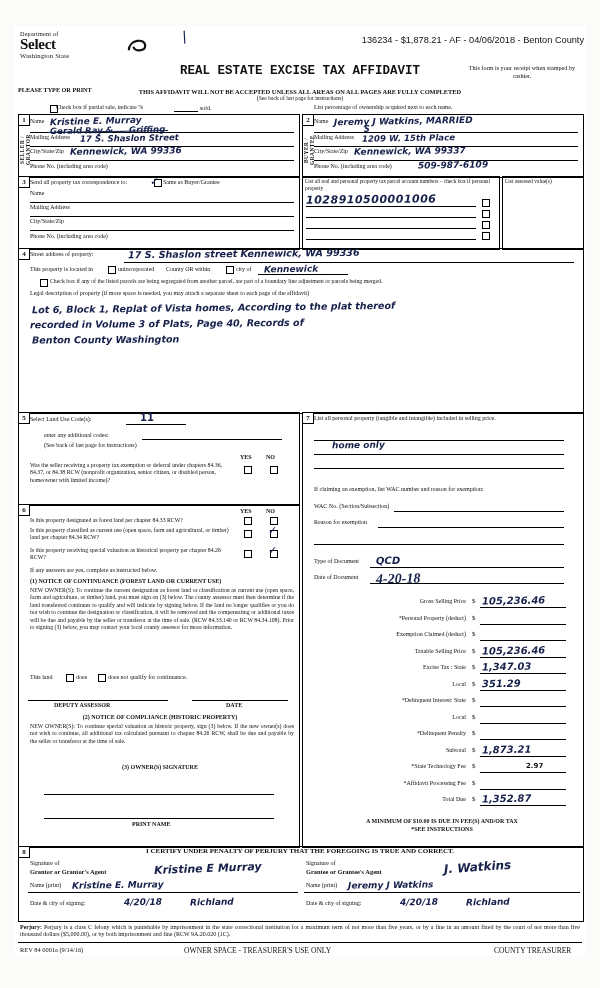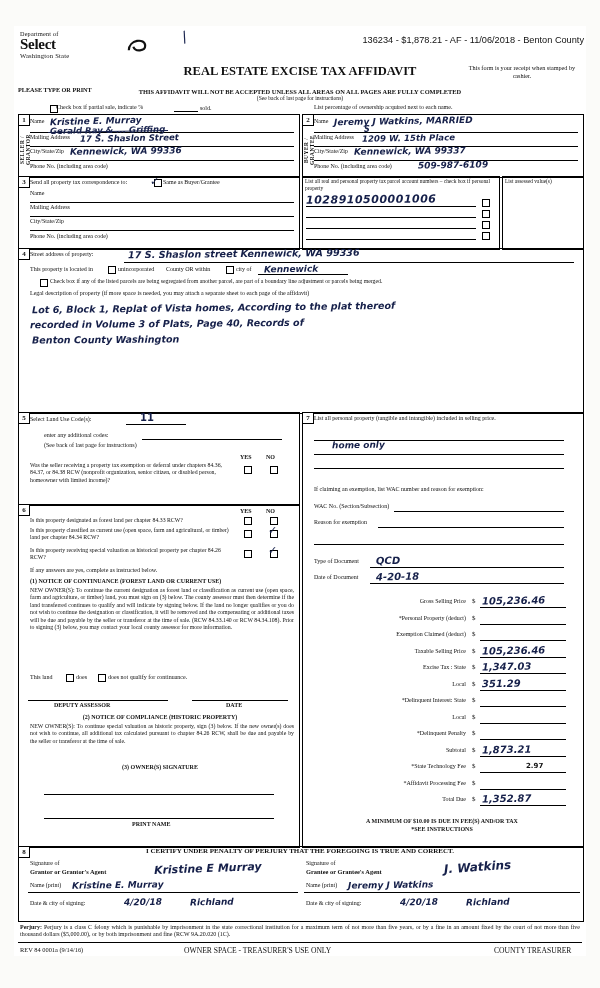--- a/index.html
+++ b/index.html
@@ -49,21 +49,21 @@
     font-size: 9.2px; font-family: "Liberation Sans", sans-serif;
   }
   .pen-mark {
     position: absolute; left: 168px; top: 2px;
     font-size: 15px; color: #1a2550; transform: rotate(-20deg);
     font-family: "DejaVu Sans", sans-serif;
   }
 
   .title {
     position: absolute; left: 0; top: 38px; width: 572px; text-align: center;
-    font-size: 12.5px; font-weight: bold; font-family: Liberation Serif, serif;
+    font-size: 12.5px; font-weight: bold; font-family: Liberation Mono, monospace;
   }
   .subtitle {
     position: absolute; left: 0; top: 51px; width: 572px; text-align: center;
     font-size: 8px;
   }
   .receipt-note {
     position: absolute; right: 4px; top: 38px; width: 120px; text-align: center;
     font-size: 6.2px; line-height: 7.6px;
   }
   .warn1 {
@@ -119,21 +119,21 @@
     <div class="top-row">
       <div class="logo-wrap">
         <div class="logo-dept">Department of</div>
         <div class="logo-rev">Select</div>
         <div class="logo-state">Washington State</div>
       </div>
       <svg class="logo-swirl" viewBox="0 0 24 22">
         <path d="M3 18 C3 6, 21 4, 21 13 C21 19, 10 20, 8 14" fill="none" stroke="#111" stroke-width="2.4"></path>
       </svg>
       <div class="pen-mark">/</div>
-      <div class="doc-id">136234 - $1,878.21 - AF - 11/06/2018 - Benton County</div>
+      <div class="doc-id">136234 - $1,878.21 - AF - 04/06/2018 - Benton County</div>
     </div>
 
     <div class="title">REAL ESTATE EXCISE TAX AFFIDAVIT</div>
     <div class="receipt-note">This form is your receipt when stamped by cashier.</div>
     <div class="warn1">THIS AFFIDAVIT WILL NOT BE ACCEPTED UNLESS ALL AREAS ON ALL PAGES ARE FULLY COMPLETED</div>
     <div class="warn2">(See back of last page for instructions)</div>
     <div class="type-print">PLEASE TYPE OR PRINT</div>
 
     <div class="ckbox" style="left:36px; top:79px;"></div>
     <div class="partial">Check box if partial sale, indicate %</div>
@@ -306,21 +306,21 @@
     <div class="fieldlbl" style="left:300px; top:493px;">Reason for exemption</div>
     <div class="fline" style="left:364px; top:501px; width:186px;"></div>
     <div class="fline" style="left:300px; top:518px; width:250px;"></div>
 
     <div class="fieldlbl" style="left:300px; top:532px;">Type of Document</div>
     <div class="fline" style="left:356px; top:541px; width:194px;"></div>
     <div class="hwtext" style="left:362px; top:529px; font-size:10px; transform:rotate(-1deg);">QCD</div>
 
     <div class="fieldlbl" style="left:300px; top:548px;">Date of Document</div>
     <div class="fline" style="left:356px; top:557px; width:194px;"></div>
-    <div class="hwtext" style="left:362px; top:545px; font-size:10px; transform:rotate(-1deg);">4-20-18</div>
+    <div class="hwtext" style="left:362px; top:545px; font-size:14px; transform:rotate(-1deg);font-family:Liberation Serif, serif;">4-20-18</div>
 
     <div id="money-rows">
         <div class="fieldlbl" style="left: 300px; top: 572px; width: 152px; text-align: right;">Gross Selling Price</div>
         <div class="dollar" style="left: 458px; top: 571px;">$</div>
         <div class="fline" style="left: 466px; top: 581px; width: 86px;"></div>
         <div class="hwtext" style="left: 468px; top: 569px; font-size: 10px; font-style: italic; color: rgb(22, 32, 74); transform: rotate(-1deg);">105,236.46</div>
         <div class="fieldlbl" style="left: 300px; top: 588.5px; width: 152px; text-align: right;">*Personal Property (deduct)</div>
         <div class="dollar" style="left: 458px; top: 587.5px;">$</div>
         <div class="fline" style="left: 466px; top: 597.5px; width: 86px;"></div>
         <div class="fieldlbl" style="left: 300px; top: 605px; width: 152px; text-align: right;">Exemption Claimed (deduct)</div>

